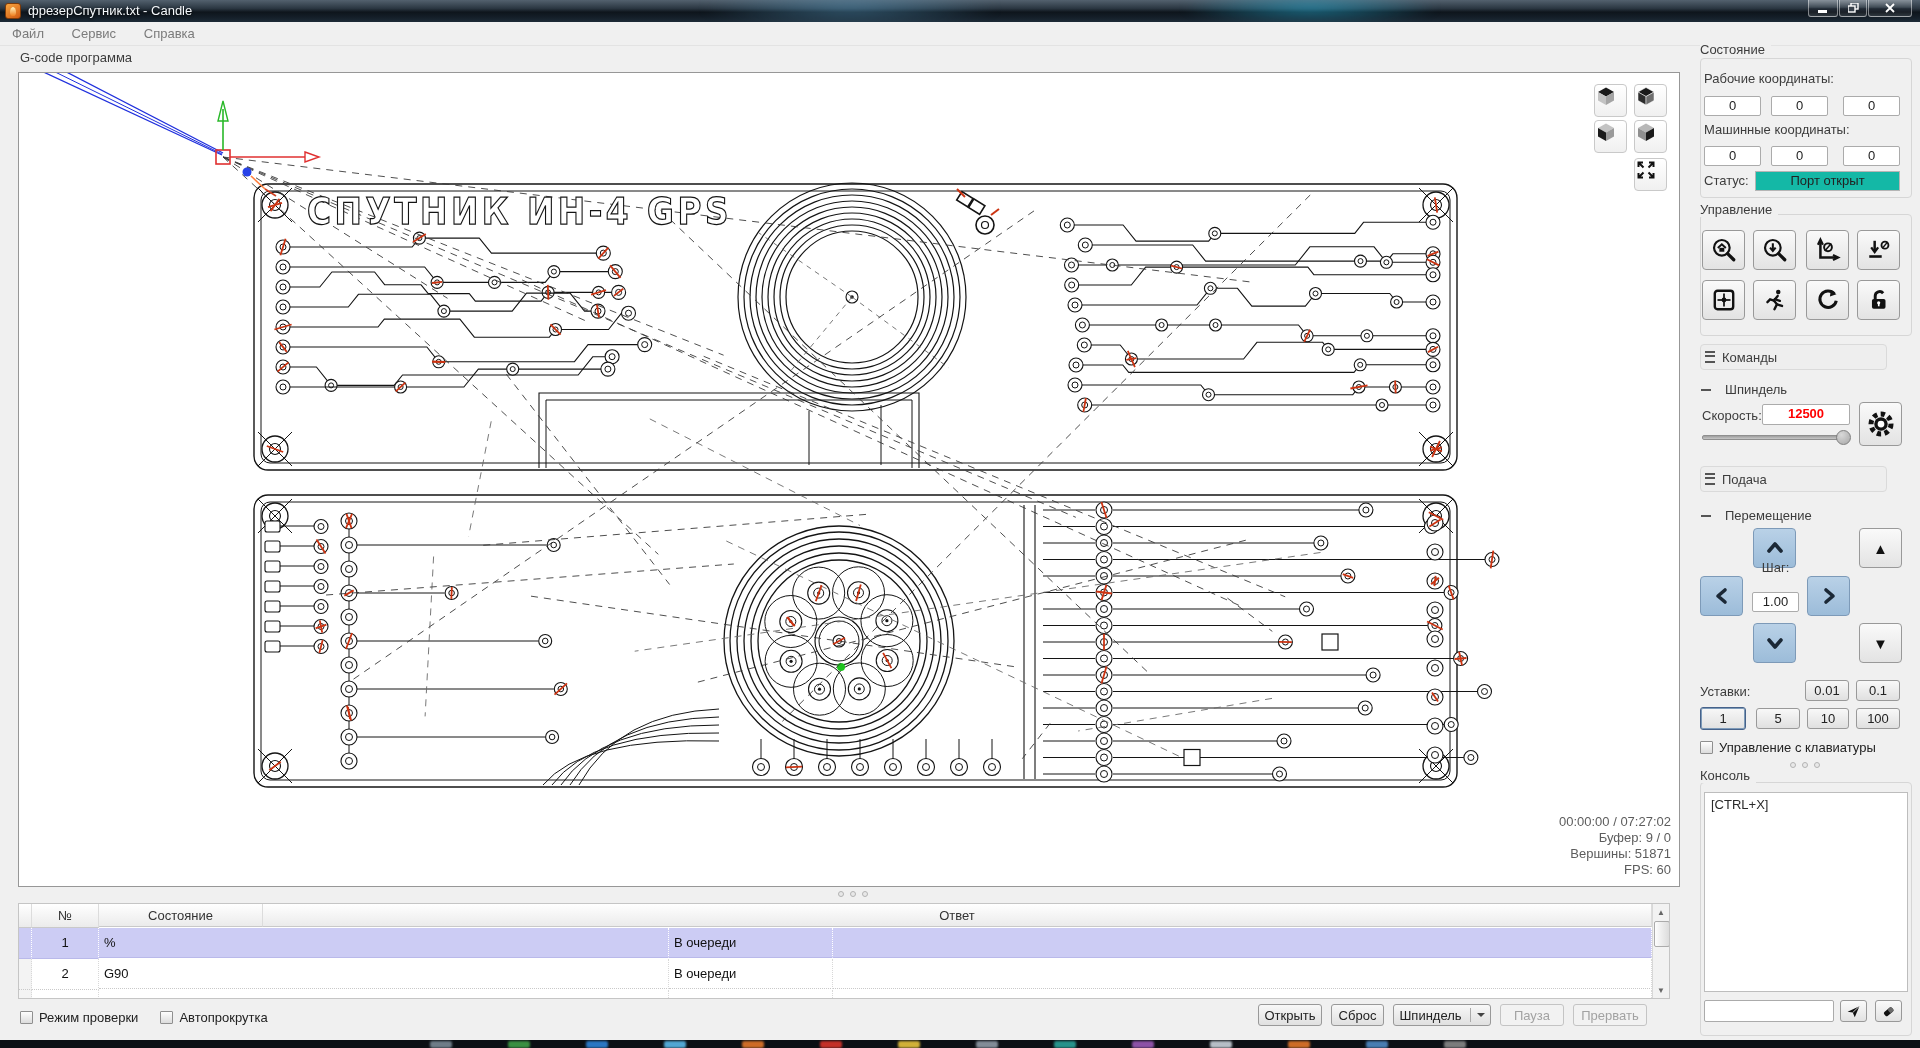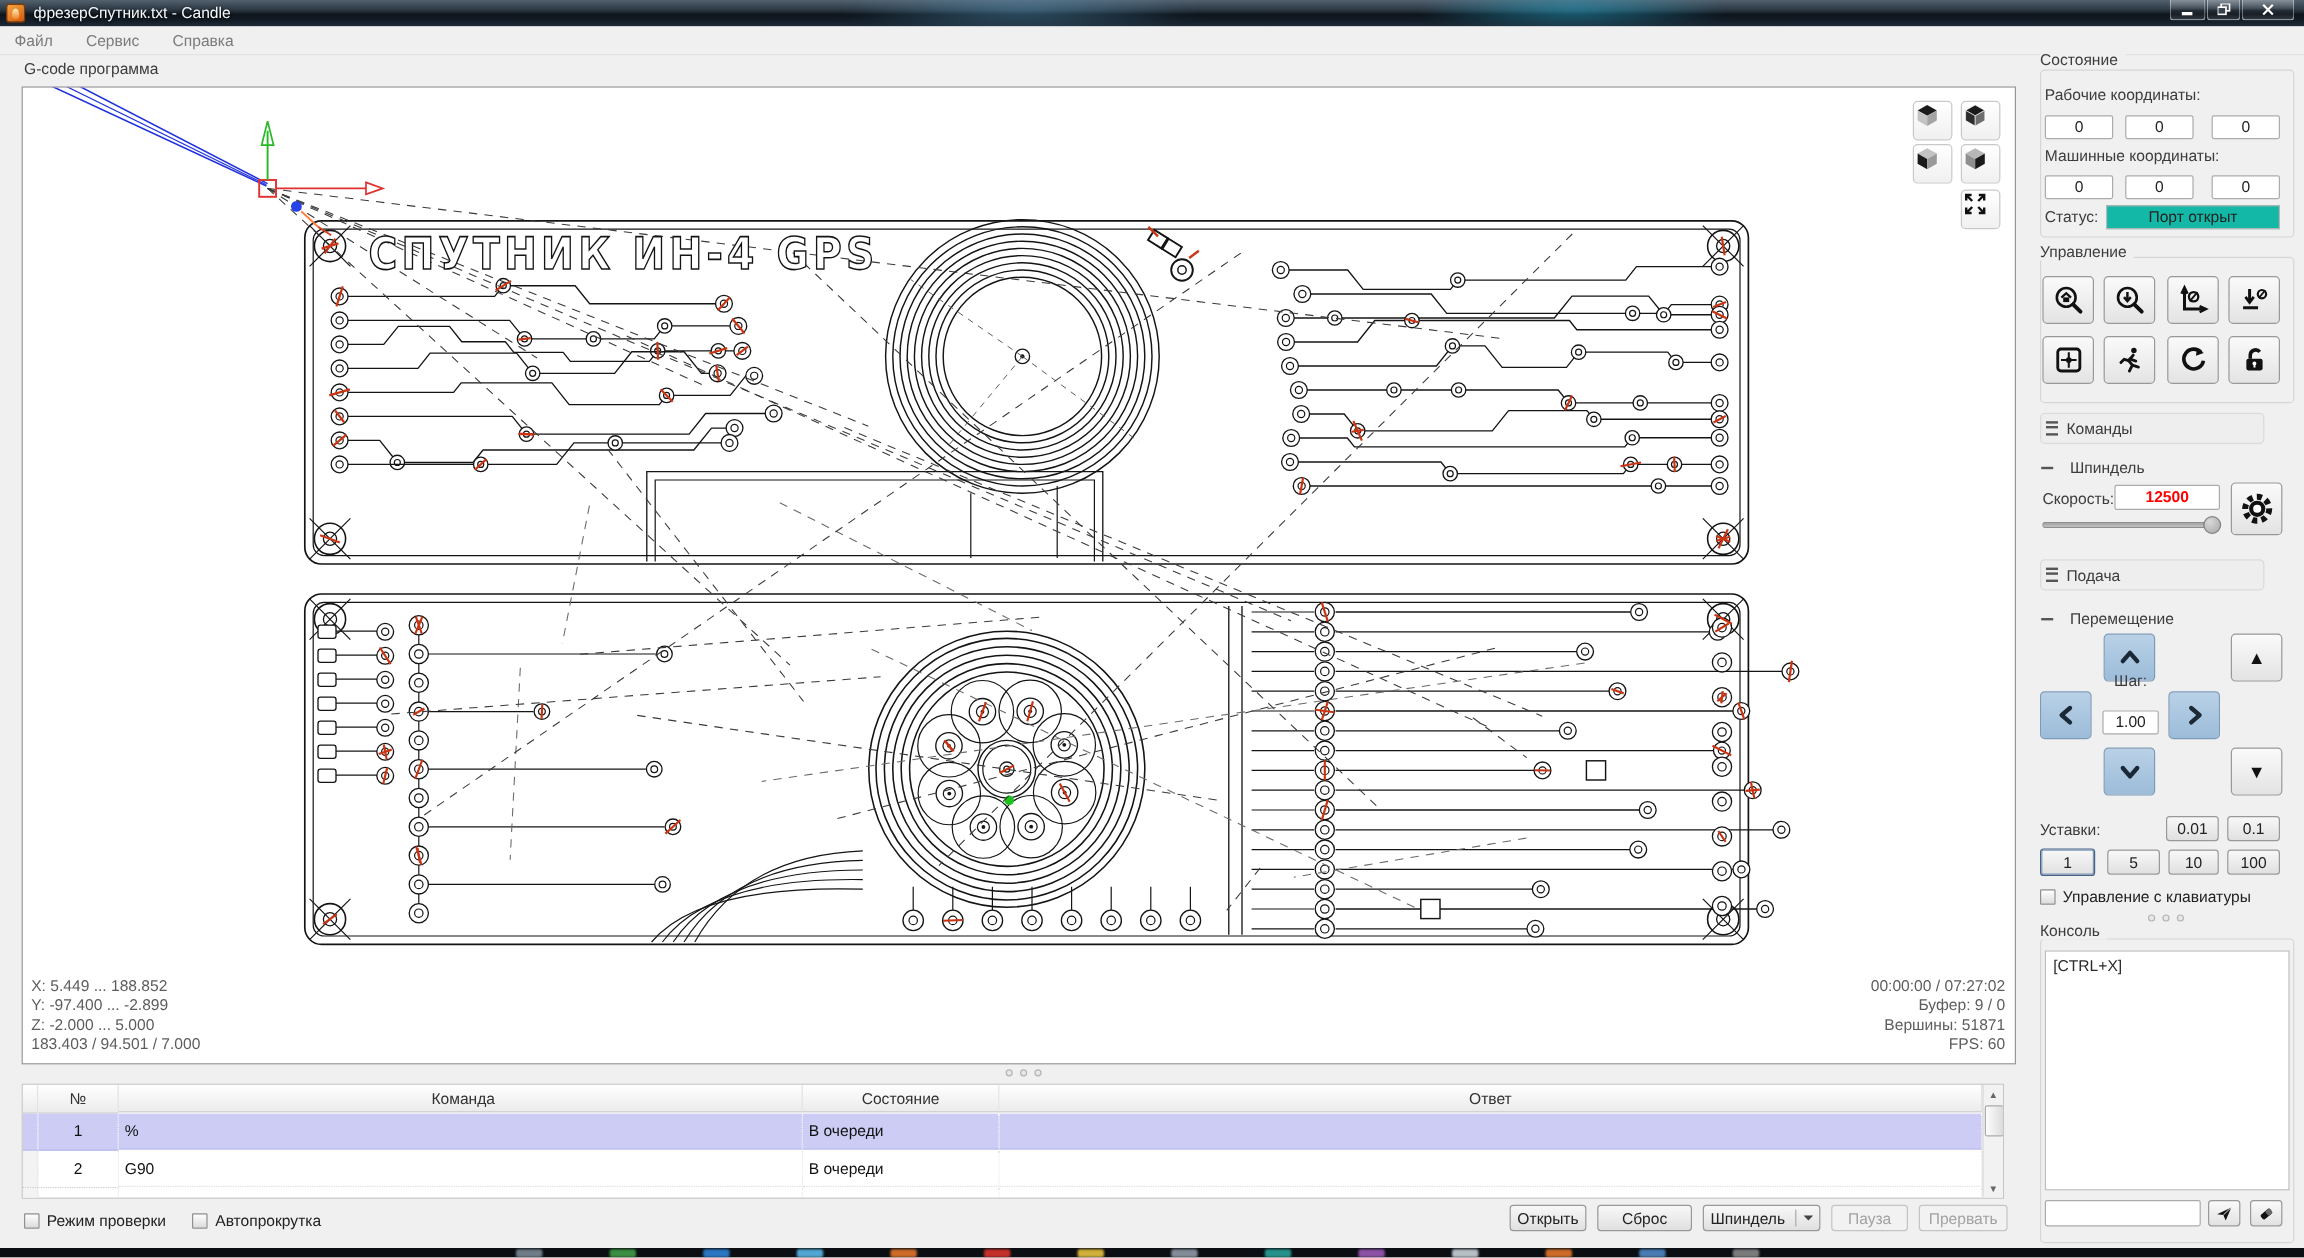--- a/index.html
+++ b/index.html
@@ -718,26 +718,20 @@
         <path d="M 286 79 L 300 84 L 286 89 Z" fill="none" stroke="#e03030" stroke-width="1.4"></path>
         <line x1="204.0" y1="77.0" x2="204.0" y2="36.0" stroke="#28b828" stroke-width="1.6"></line>
         <path d="M 199 48 L 204 28 L 209 48 Z" fill="none" stroke="#28b828" stroke-width="1.4"></path>
         <circle cx="228" cy="99" r="4.5" fill="#2742e8"></circle>
         <line x1="232.0" y1="103.0" x2="246.0" y2="116.0" stroke="#ff8040" stroke-width="1.6"></line>
         <line x1="246.0" y1="116.0" x2="257.0" y2="123.0" stroke="#d04020" stroke-width="1.6"></line>
       </g>
     <text x="288" y="151" font-size="37" font-weight="bold" letter-spacing="4" textLength="425" lengthAdjust="spacingAndGlyphs" fill="#ffffff" stroke="#141414" stroke-width="1.25" font-family="DejaVu Sans, sans-serif">СПУТНИК ИН-4 GPS</text>
   </svg>
 
-  <div class="vstat leftstat">
-    <div>X: 5.449 ... 188.852</div>
-    <div>Y: -97.400 ... -2.899</div>
-    <div>Z: -2.000 ... 5.000</div>
-    <div>183.403 / 94.501 / 7.000</div>
-  </div>
   <div class="vstat rightstat">
     <div>00:00:00 / 07:27:02</div>
     <div>Буфер: 9 / 0</div>
     <div>Вершины: 51871</div>
     <div>FPS: 60</div>
   </div>
 
   <div class="viewbtns">
     <div class="vbtn" style="left:1575px;top:11px">
       <svg width="22" height="22" viewBox="0 0 22 22">
@@ -783,21 +777,20 @@
 <div class="dotsrow" style="left:838px;top:891px">
     <i></i>
     <i></i>
     <i></i>
   </div>
 
 <div class="gtable">
   <div class="grow ghead">
     <div class="gcell c0"></div>
     <div class="gcell c1">№</div>
-    <div class="gcell c2" style="text-align:center">Команда</div>
     <div class="gcell c3" style="text-align:center;padding-left:0">Состояние</div>
     <div class="gcell c4" style="text-align:center;padding-left:0">Ответ</div>
   </div>
   <div class="gbody">
     <div class="grow sel">
       <div class="gcell c0"></div>
       <div class="gcell c1">1</div>
       <div class="gcell c2">%</div>
       <div class="gcell c3">В очереди</div>
       <div class="gcell c4"></div>
@@ -829,21 +822,21 @@
     <span class="cb"></span>
     <span>Режим проверки</span>
   </span>
   <span class="checkbox">
     <span class="cb"></span>
     <span>Автопрокрутка</span>
   </span>
 </div>
 <div style="position:absolute;left:1258px;top:1004px;display:flex;gap:9px;">
   <div class="btn" style="width:64px">Открыть</div>
-  <div class="btn" style="width:79px">Сброс</div>
+  <div class="btn" style="width:53px">Сброс</div>
   <div class="btn" style="width:98px">
     <span>Шпиндель</span>
     <span class="drop">
         <i></i>
       </span>
   </div>
   <div class="btn disabled" style="width:64px">Пауза</div>
   <div class="btn disabled" style="width:74px">Прервать</div>
 </div>
 

